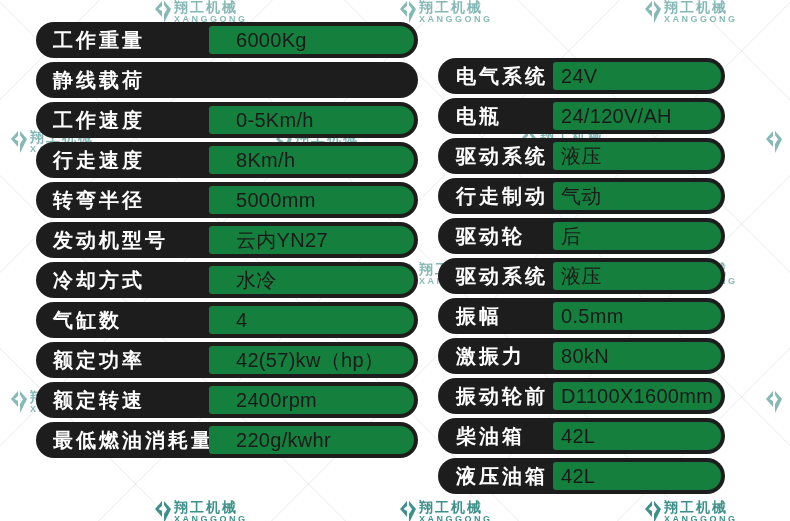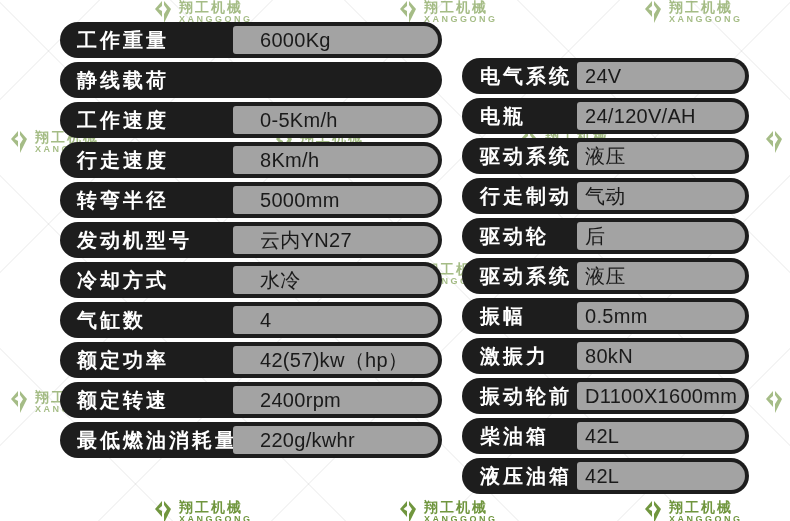--- a/index.html
+++ b/index.html
@@ -15,51 +15,51 @@
   .diag-lines{
     position:absolute;inset:0;z-index:0;
     background:
       repeating-linear-gradient(45deg,  transparent 0 121px, rgba(0,0,0,0.045) 121px 122.5px),
       repeating-linear-gradient(-45deg, transparent 0 121px, rgba(0,0,0,0.045) 121px 122.5px);
   }
 
   
   #wm-layer{position:absolute;inset:0;z-index:1;}
   .wm{
-    position:absolute;display:flex;align-items:center;gap:5px;
-    color:#4d7c0f;opacity:.5;white-space:nowrap;
+    position:absolute;display:flex;align-items:center;
+    color:#0f766e;opacity:.5;white-space:nowrap;
   }
   .wm.dark{opacity:.8;}
   .wm svg{flex:0 0 auto;display:block;}
   .wm-text{display:flex;flex-direction:column;line-height:1;}
   .wm-cn{font-size:14px;font-weight:bold;letter-spacing:2px;}
   .wm-en{font-size:9px;font-weight:bold;letter-spacing:2.5px;margin-top:1px;}
 
   
   .table{
-    position:absolute;top:22px;left:60px;z-index:2;
+    position:absolute;top:22px;left:36px;z-index:2;
     display:flex;gap:20px;
   }
   .col{display:flex;flex-direction:column;gap:4px;}
   .col-left{width:382px;}
   .col-right{width:287px;margin-top:36px;}
   .row{
     position:relative;height:36px;
     background:#1d1d1d;border-radius:18px;
     flex:0 0 auto;
   }
   .label{
     position:absolute;top:0;left:17px;line-height:36px;
     color:#ffffff;font-weight:bold;font-size:20px;letter-spacing:3px;
     white-space:nowrap;
   }
   .col-right .label{left:18px;}
   .value-area{
     position:absolute;top:4px;bottom:4px;right:4px;
-    background:#a3a3a3;border-radius:3px 14px 14px 3px;
+    background:#15803d;border-radius:3px 14px 14px 3px;
     display:flex;align-items:center;
   }
   .col-left  .value-area{left:173px;padding-left:27px;}
   .col-right .value-area{left:115px;padding-left:8px;}
   .value{
     font-size:20px;color:#1a1a1a;letter-spacing:.3px;white-space:nowrap;
   }
 </style>
 </head>
 <body>

